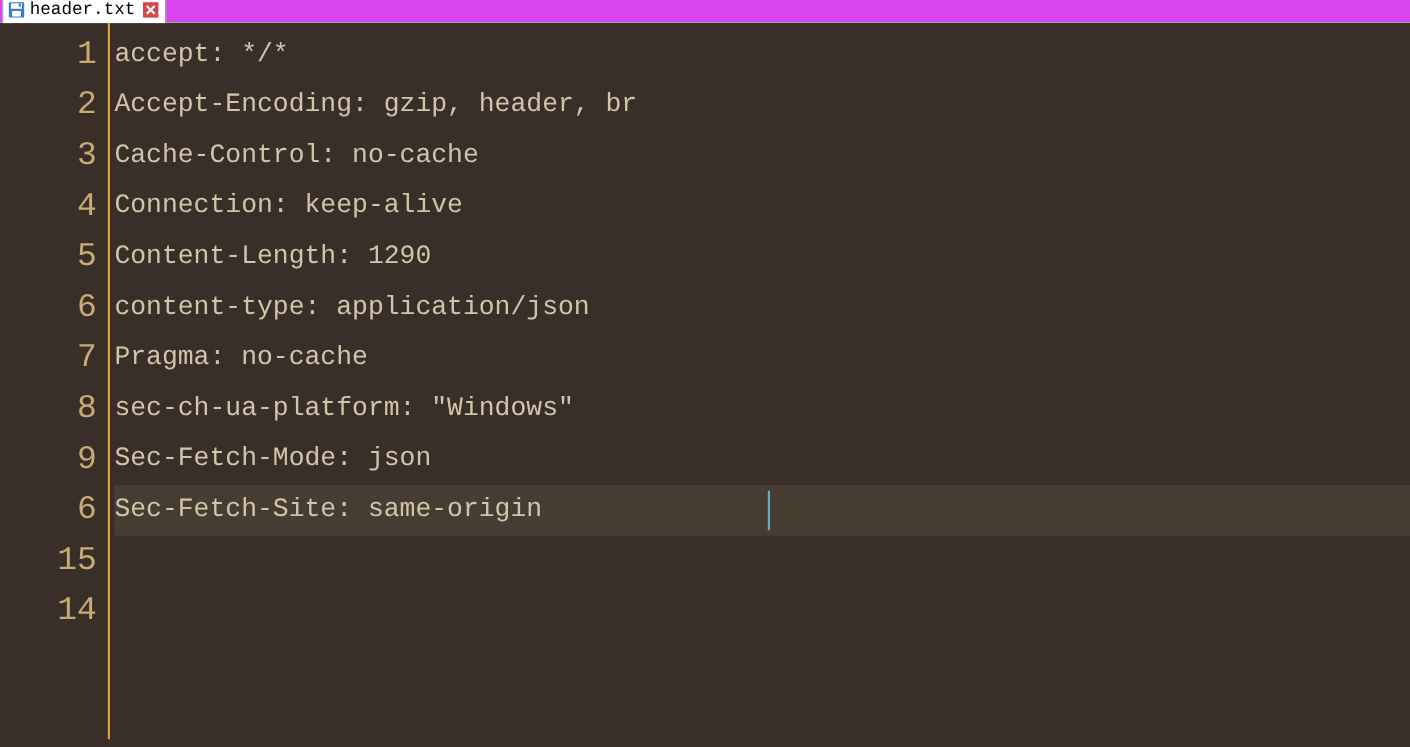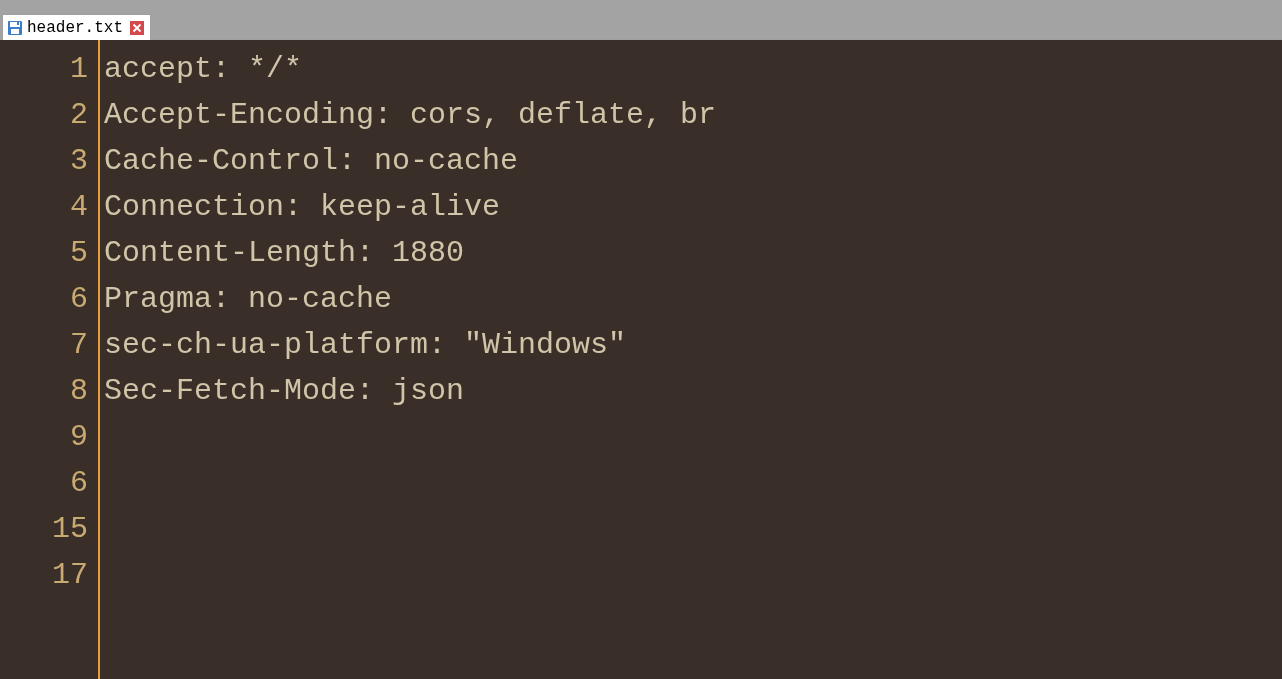--- a/index.html
+++ b/index.html
@@ -8,23 +8,23 @@
       box-sizing: border-box;
     }
     body {
       font-family: "Segoe UI", Tahoma, sans-serif;
       background: #3a2f28;
       width: 1282px;
       height: 679px;
       overflow: hidden;
     }
     .tab-bar {
-      background: #a3a3a3;
+      background: #d946ef;
       border-bottom: 1px solid #a0a0a0;
-      height: 40px;
+      height: 21px;
       display: flex;
       align-items: flex-end;
       padding-left: 2px;
     }
     .tab {
       display: flex;
       align-items: center;
       background: #ffffff;
       border: 1px solid #a0a0a0;
       border-bottom: none;
@@ -82,21 +82,21 @@
       line-height: 46px;
       color: #c9aa73;
       text-align: right;
       height: 46px;
     }
     .content {
       flex: 1;
       padding-top: 6px;
       padding-left: 4px;
       font-family: "Courier New", monospace;
-      font-size: 30px;
+      font-size: 24px;
       line-height: 46px;
       color: #d0c5a8;
       position: relative;
     }
     .code-line {
       height: 46px;
       white-space: pre;
       position: relative;
     }
     .code-line.active {
@@ -139,25 +139,27 @@
       <div class="line-number">2</div>
       <div class="line-number">3</div>
       <div class="line-number">4</div>
       <div class="line-number">5</div>
       <div class="line-number">6</div>
       <div class="line-number">7</div>
       <div class="line-number">8</div>
       <div class="line-number">9</div>
       <div class="line-number">6</div>
       <div class="line-number">15</div>
-      <div class="line-number">17</div>
+      <div class="line-number">14</div>
     </div>
   <div class="content" id="content">
       <div class="code-line">accept: */*</div>
-      <div class="code-line">Accept-Encoding: cors, deflate, br</div>
+      <div class="code-line">Accept-Encoding: gzip, header, br</div>
       <div class="code-line">Cache-Control: no-cache</div>
       <div class="code-line">Connection: keep-alive</div>
-      <div class="code-line">Content-Length: 1880</div>
+      <div class="code-line">Content-Length: 1290</div>
+      <div class="code-line">content-type: application/json</div>
       <div class="code-line">Pragma: no-cache</div>
       <div class="code-line">sec-ch-ua-platform: "Windows"</div>
       <div class="code-line">Sec-Fetch-Mode: json</div>
+      <div class="code-line active">Sec-Fetch-Site: same-origin<div class="cursor" style="left: 594px;"></div></div>
     </div>
 </div>
 
 </body></html>

